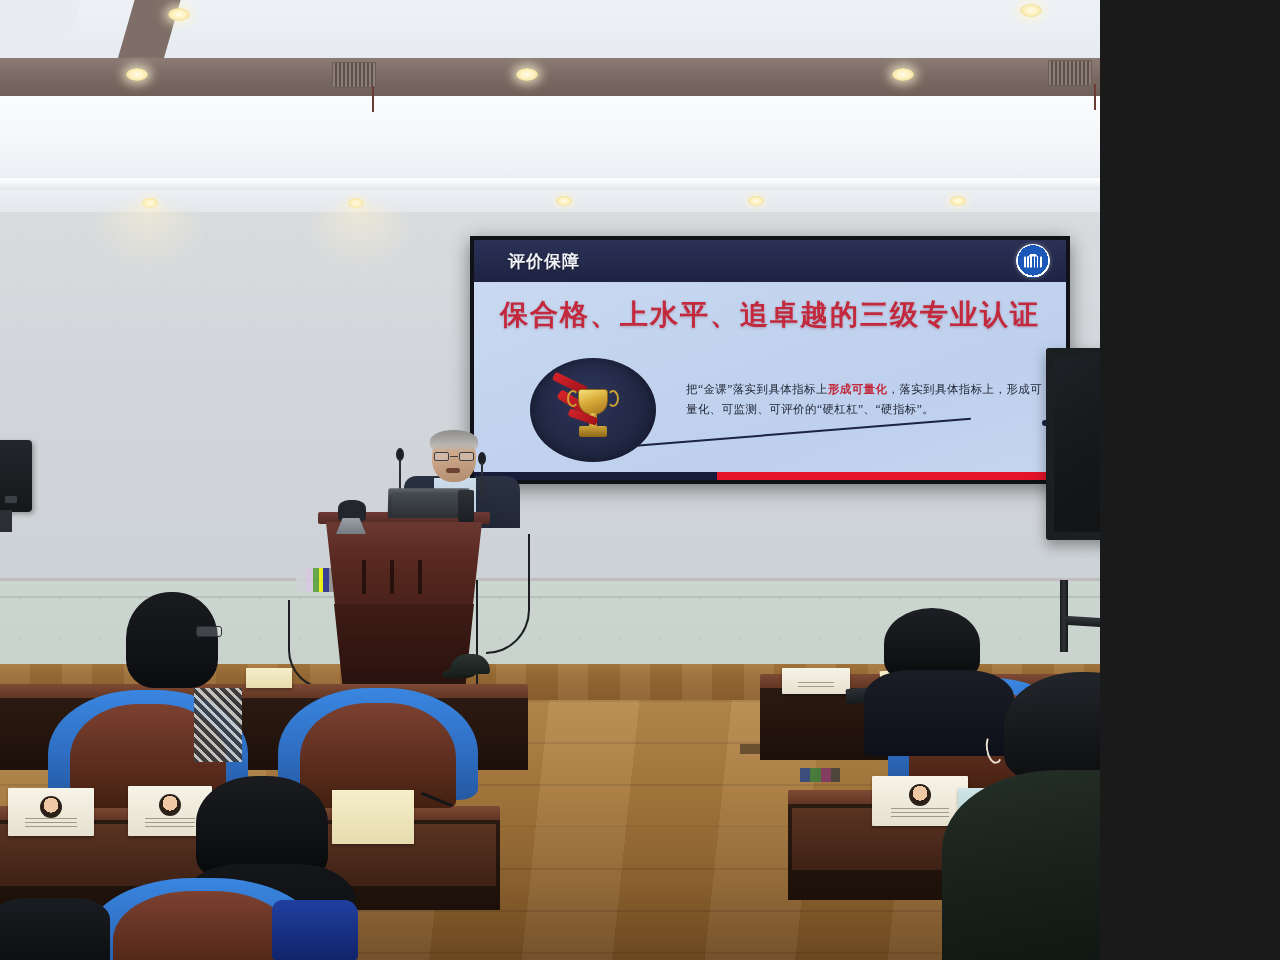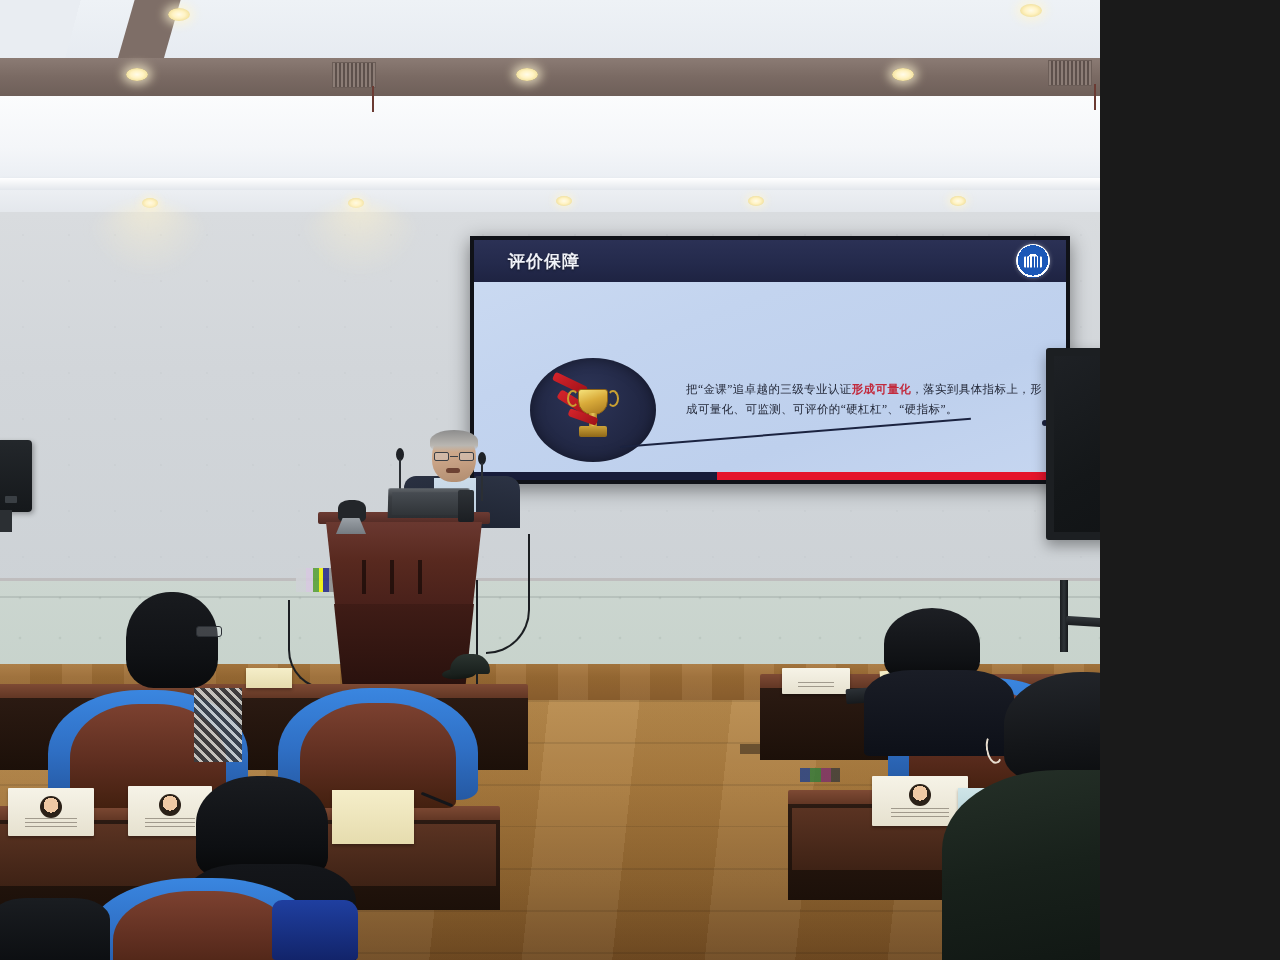--- a/index.html
+++ b/index.html
@@ -527,36 +527,37 @@
   </div>
 
   <div class="screen-frame">
     <div class="slide">
 
       <div class="slide-header">
         <span class="slide-header-title">评价保障</span>
       </div>
       <div class="slide-logo"></div>
 
+      <div class="slide-title">保合格、上水平、追卓越的三级专业认证</div>
 
       <div class="trophy-circle">
         <div class="trophy">
           <div class="ribbon r1"></div>
           <div class="ribbon r2"></div>
           <div class="trophy-handle l"></div>
           <div class="trophy-handle r"></div>
           <div class="trophy-cup"></div>
           <div class="trophy-stem"></div>
           <div class="trophy-base"></div>
           <div class="ribbon r3"></div>
         </div>
       </div>
 
       <div class="slide-body">
-        <span>把“金课”追卓越的三级专业认证</span><b>形成可量化</b><span>，落实到具体指标上，形成可量化、可监测、可评价的“硬杠杠”、“硬指标”。</span>
+        <span>把“金课”落实到具体指标上</span><b>形成可量化</b><span>，落实到具体指标上，形成可量化、可监测、可评价的“硬杠杠”、“硬指标”。</span>
       </div>
 
       <div class="callout-line"></div>
       <div class="callout-dot"></div>
 
       <div class="slide-footbar">
         <div class="navy"></div>
         <div class="red"></div>
       </div>
     </div>

